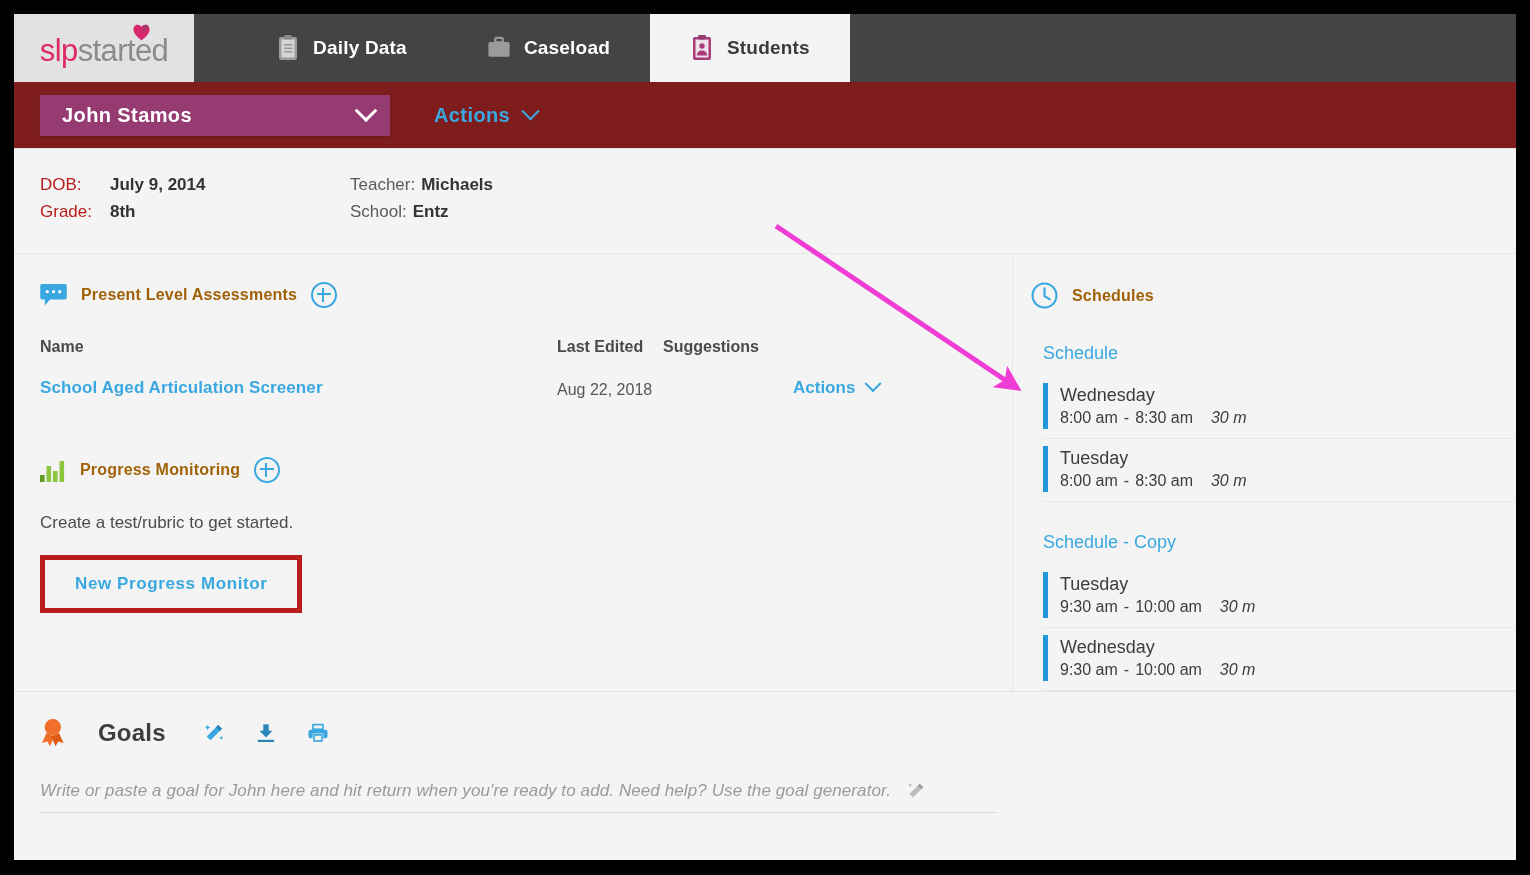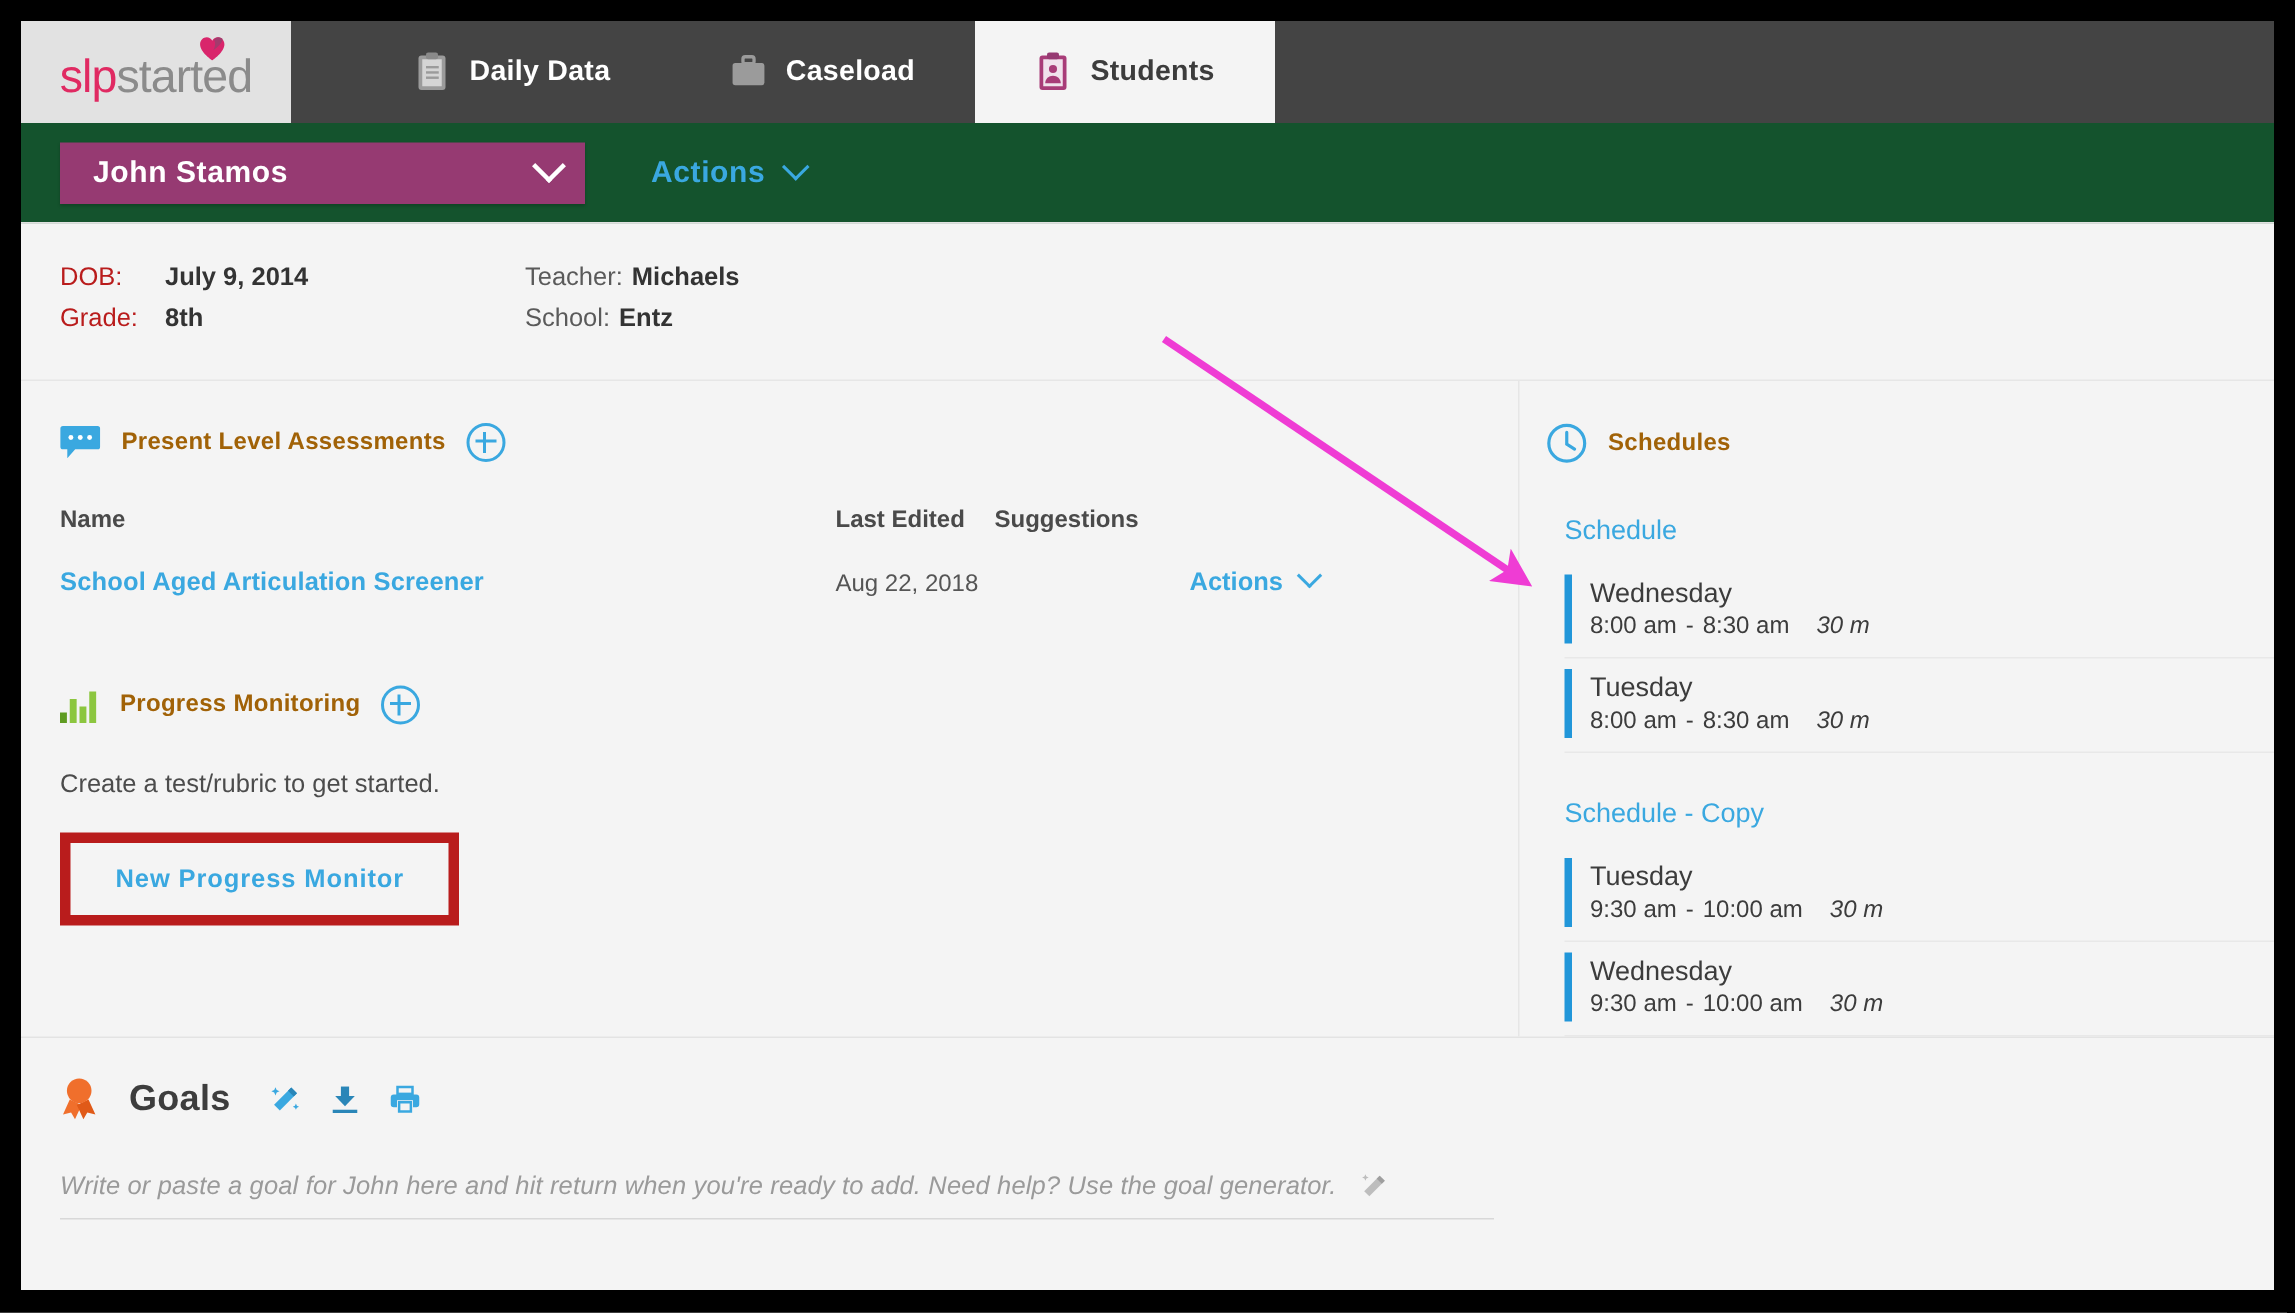--- a/index.html
+++ b/index.html
@@ -88,21 +88,21 @@
   }
   .nav-tab.active {
     background: #f4f4f4;
     color: #3c3c3c;
   }
   .nav-ico { width: 24px; height: 28px; display: block; }
 
   
   .studentbar {
     height: 66px;
-    background: #14532d;
+    background: #7f1d1d;
     display: flex;
     align-items: center;
     padding-left: 26px;
     border-bottom: 1px solid #e0e0e0;
   }
   .student-select {
     width: 350px;
     height: 41px;
     background: #963a72;
     color: #fff;
@@ -217,21 +217,21 @@
     display: flex;
     align-items: center;
     gap: 12px;
     cursor: pointer;
   }
   .asm-actions .chev { width: 10px; height: 10px; border-width: 2.5px; }
 
   .pm-note { font-size: 17px; color: #4c4c4c; margin-bottom: 22px; }
   .pm-btn {
     display: inline-block;
-    border: 7px solid #b91c1c;
+    border: 5px solid #b91c1c;
     background: #f4f4f4;
     color: #3aa8e0;
     font-size: 17px;
     font-weight: bold;
     letter-spacing: 0.6px;
     padding: 14px 30px;
     cursor: pointer;
   }
 
   .sect-pm { padding-top: 40px; padding-bottom: 44px; }
@@ -270,21 +270,21 @@
     text-align: center;
   }
   .sched-dur { font-style: italic; color: #3c3c3c; margin-left: 12px; }
   .sched-spacer { height: 30px; }
 
   
   .goals {
     border-top: 1px solid #e3e3e3;
     padding: 26px 0 0 26px;
   }
-  .goals-hd { display: flex; align-items: center; gap: 20px; }
+  .goals-hd { display: flex; align-items: center; gap: 32px; }
   .ribbon { width: 26px; height: 30px; flex: none; }
   .goals-title {
     font-size: 24px;
     font-weight: bold;
     color: #3d3d3d;
     letter-spacing: 0.2px;
     margin-right: 6px;
   }
   .gico { width: 20px; height: 20px; cursor: pointer; flex: none; }
   .goal-input-wrap {

